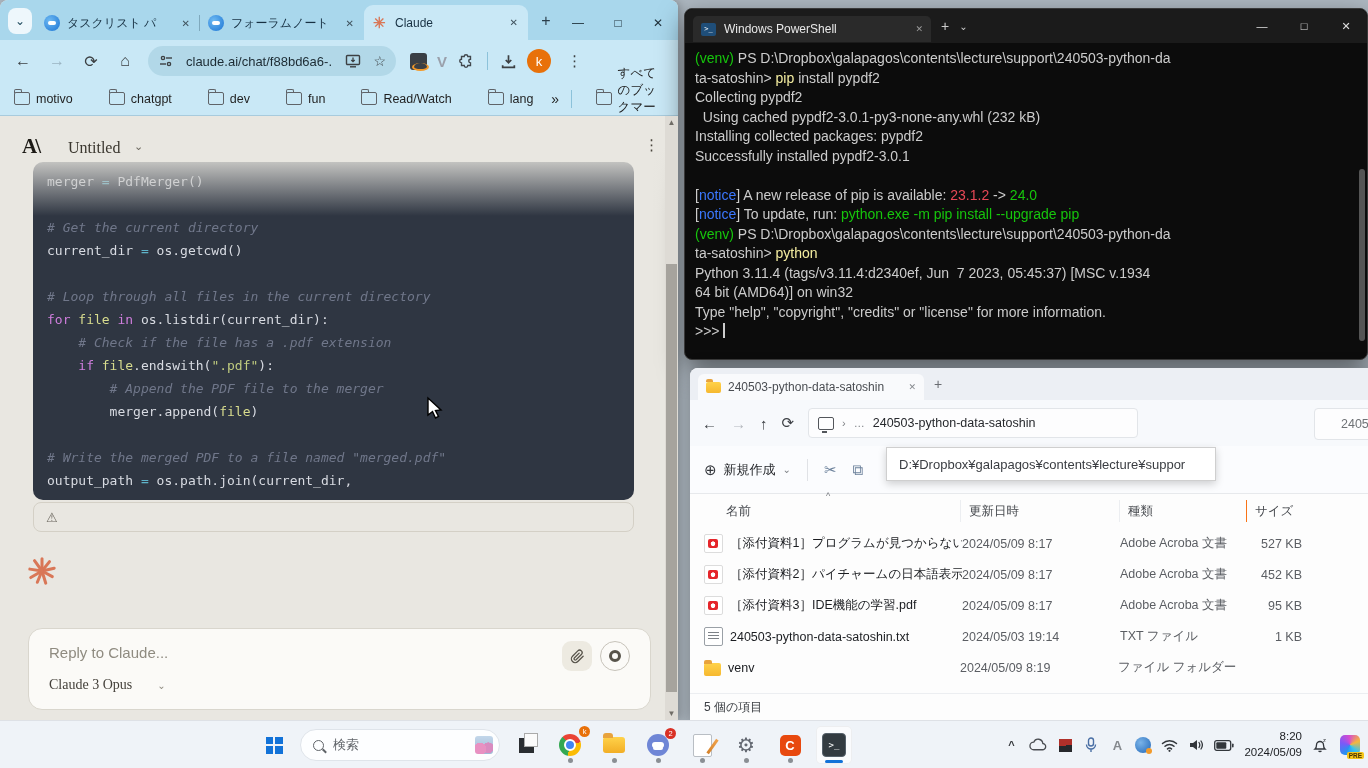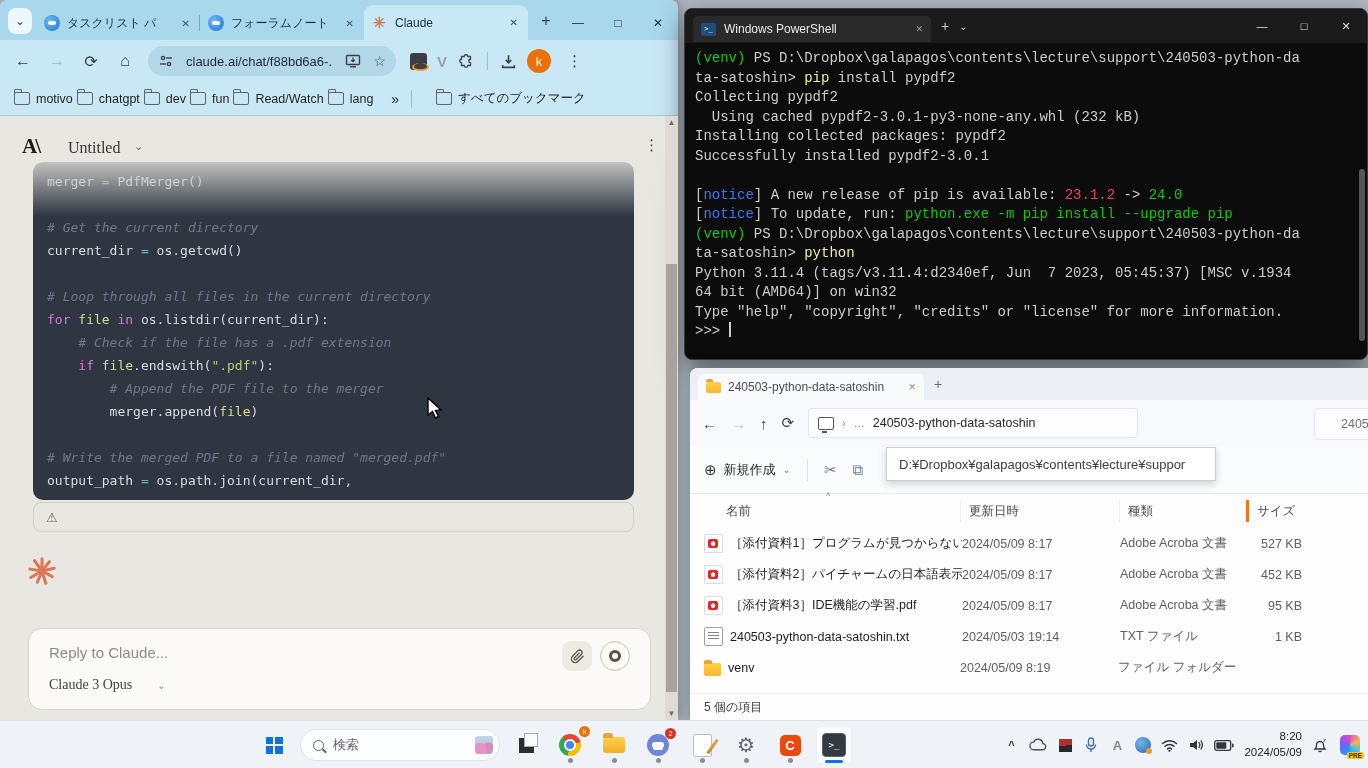--- a/index.html
+++ b/index.html
@@ -44,21 +44,21 @@
   .ext-shot{width:17px;height:17px;background:linear-gradient(#3a3f45,#3a3f45);border-radius:3px;position:relative}
   .ext-shot::after{content:"";position:absolute;left:2px;bottom:-1px;width:13px;height:6px;border-radius:50%;
     border:2px solid #f39a2a;border-top:none}
   .ext-v{font-weight:bold;font-size:15px;color:#9aa0ab}
   .tsep{width:1px;height:18px;background:#8cc2da;margin:0 2px}
   .avatar{width:24px;height:24px;border-radius:50%;background:#e8710a;color:#fff;font-size:13px;
     display:flex;align-items:center;justify-content:center}
   .morebtn{font-size:15px;color:#3c4043;padding:0 6px}
   .bkbar{position:absolute;left:0;top:82px;width:100%;height:34px;background:#c9e8f6;display:flex;
     align-items:center;padding:0 14px;box-sizing:border-box;border-bottom:1px solid #a8cbdd}
-  #bookmarks{display:flex;align-items:center;gap:4px}
+  #bookmarks{display:flex;align-items:center;gap:36px}
   .bk{display:flex;align-items:center;gap:6px;font-size:12.5px;color:#1f1f1f}
   .fold{width:14px;height:11px;border:1.4px solid #5f6368;border-radius:2px;position:relative;flex:none}
   .fold::before{content:"";position:absolute;left:-1px;top:-4px;width:6px;height:3px;border:1.4px solid #5f6368;border-bottom:none;border-radius:2px 2px 0 0}
   .bk-more{margin-left:18px;font-size:14px;color:#1f1f1f}
   .bk-sep{width:1px;height:18px;background:#8cc2da;margin:0 12px}
 
   
   .page{position:absolute;left:0;top:116px;width:100%;height:604px;background:#e9e7e1;overflow:hidden}
   .fade{position:absolute;left:0;top:0;right:12px;height:100px;z-index:3;pointer-events:none;
     background:linear-gradient(#e9e7e1 32%,rgba(233,231,225,0))}
@@ -101,21 +101,21 @@
     display:flex;align-items:center}
   .t-tab{margin-left:8px;width:238px;height:26px;margin-top:6px;background:#2a2a2a;border-radius:5px 5px 0 0;
     display:flex;align-items:center;gap:8px;padding:0 8px;font-size:12px;color:#e8e8e8;box-sizing:border-box}
   .ps-ic{width:15px;height:13px;background:#1f4e79;border-radius:2px;color:#fff;font-size:7px;
     display:flex;align-items:center;justify-content:center;font-family:"DejaVu Sans Mono",monospace;flex:none}
   .t-tab .tlabel{flex:1;white-space:nowrap;overflow:hidden}
   .t-x{font-size:9px;color:#9a9a9a}
   .t-plus{margin-left:10px;color:#cccccc;font-size:14px}
   .t-chev{margin-left:10px;color:#cccccc;font-size:10px}
   .term-wc .wcb{width:42px;height:34px;display:flex;align-items:center;justify-content:center;color:#e0e0e0;font-size:11px}
-  .t-body{position:absolute;left:10px;top:40px;right:12px;font-family:Liberation Mono, monospace;
+  .t-body{position:absolute;left:10px;top:40px;right:12px;font-family:Liberation Sans, sans-serif;
     font-size:14px;line-height:19.5px;white-space:pre}
   .tw{color:#cccccc}.tg{color:#16c60c}.ty{color:#f5eea1}.tb{color:#3b78ff}.tr{color:#e74856}
   .cur{display:inline-block;width:2px;height:15px;background:#cccccc;vertical-align:-2px}
   .t-thumb{position:absolute;right:2px;top:160px;width:6px;height:172px;background:#555;border-radius:3px}
 
   
   #explorer{position:absolute;left:690px;top:368px;width:800px;height:352px;background:#fdfdfd;
     border-radius:8px 0 0 0;box-shadow:0 6px 20px rgba(0,0,0,.35);overflow:visible}
   .e-titlebar{position:absolute;left:0;top:0;width:100%;height:32px;background:#eceff4;border-radius:8px 0 0 0;
     display:flex;align-items:center}
@@ -148,21 +148,21 @@
   .pv-ic{color:#0b66c3;font-size:14px}
   .e-tooltip{position:absolute;left:196px;top:79px;width:330px;height:34px;background:#fff;
     border:1px solid #cfcfcf;box-shadow:0 3px 8px rgba(0,0,0,.18);display:flex;align-items:center;
     padding:15px 12px;font-size:13px;color:#3a3d42;z-index:8;box-sizing:border-box;white-space:nowrap;overflow:hidden}
   .e-headers{position:absolute;left:0;top:128px;width:100%;height:30px;display:flex;align-items:center;
     padding-left:36px;box-sizing:border-box;font-size:12.5px;color:#474a4f}
   .hcell{position:relative;height:22px;display:flex;align-items:center}
   .hc0{width:234px}
   .hc1{width:150px;border-left:1px solid #eceef1;padding-left:8px}
   .hc2{width:118px;border-left:1px solid #eceef1;padding-left:8px}
-  .hc3{width:60px;border-left:3px solid #f97316;padding-left:8px}
+  .hc3{width:60px;border-left:1px solid #f97316;padding-left:8px}
   .sortcaret{position:absolute;left:100px;top:-9px;font-size:9px;color:#74777c}
   #filerows{position:absolute;left:0;top:160px;width:100%}
   .frow{height:31px;display:flex;align-items:center;padding-left:14px;box-sizing:border-box;font-size:12.5px}
   .c-ic{width:17px;height:17px;margin-right:7px;position:relative;flex:none}
   .c-name{width:232px;color:#1b1d21;white-space:nowrap;overflow:hidden}
   .c-date{width:158px;color:#5b5e63}
   .c-type{width:126px;color:#5b5e63}
   .c-size{width:56px;color:#5b5e63;text-align:right}
   .ic-pdf{background:#fff;border:1px solid #dcdcdc;border-radius:2px}
   .ic-pdf::after{content:"";position:absolute;left:3px;top:4px;width:10px;height:9px;border-radius:2px;

